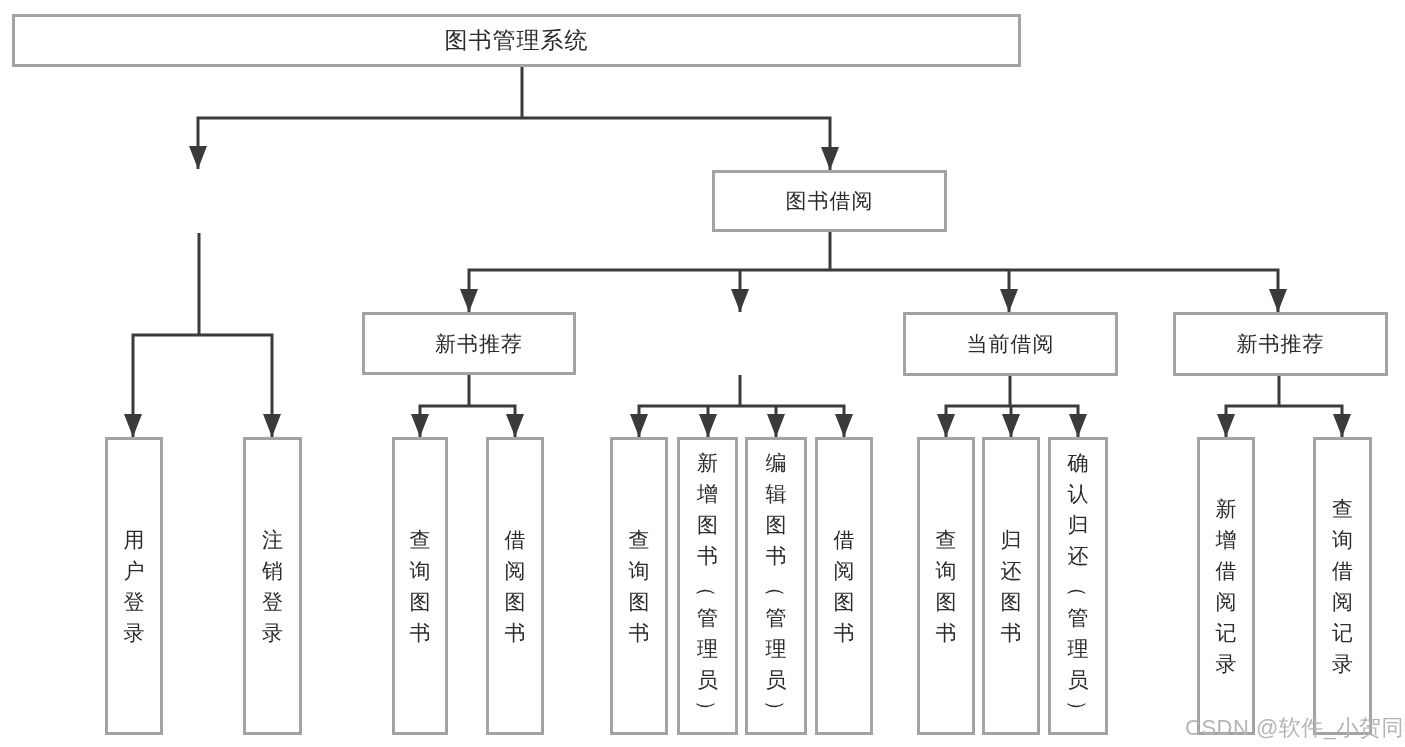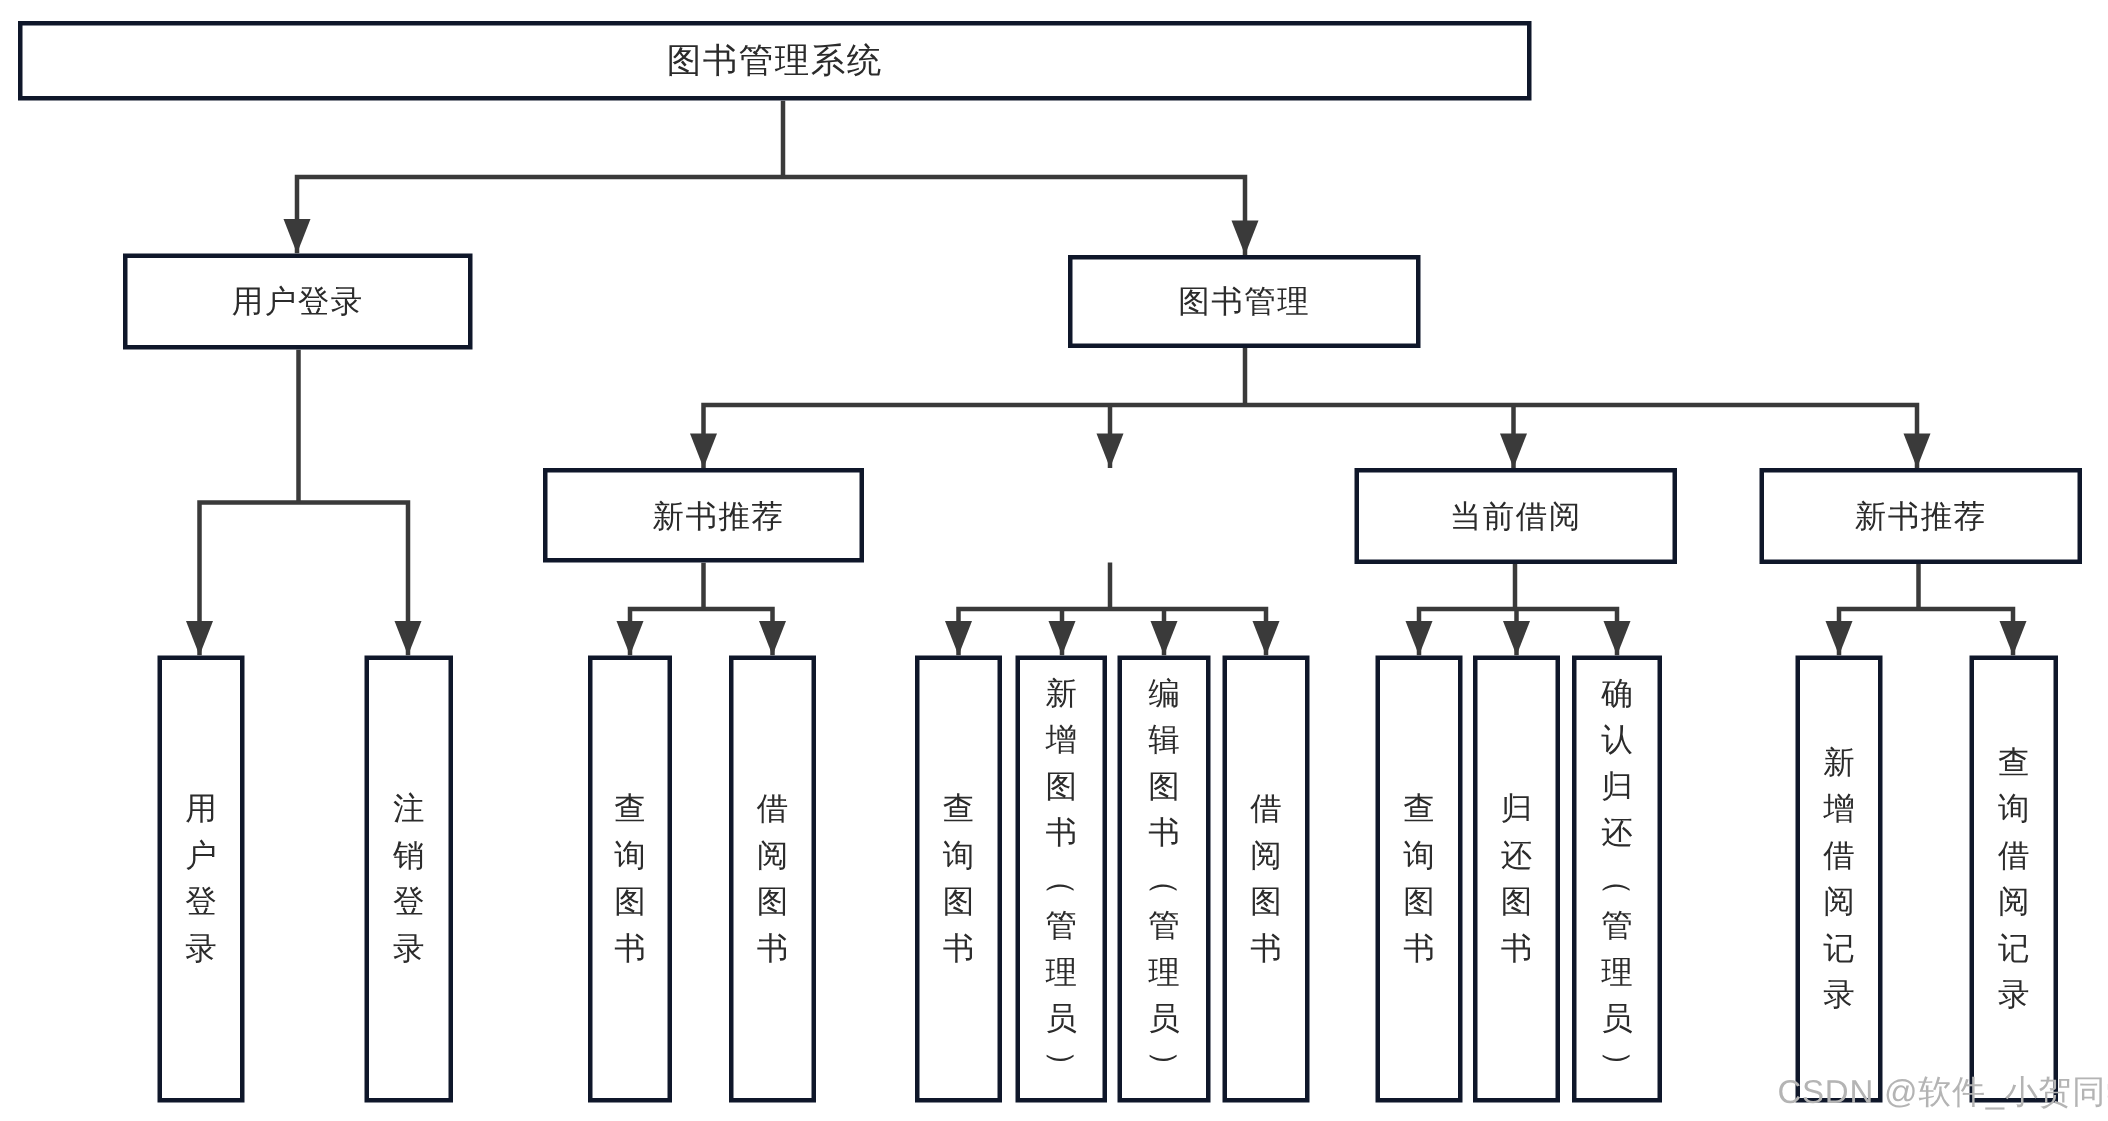--- a/index.html
+++ b/index.html
@@ -18,21 +18,21 @@
   #connectors {
     position: absolute;
     left: 0; top: 0;
     width: 1405px;
     height: 747px;
     z-index: 1;
   }
   .node {
     position: absolute;
     box-sizing: border-box;
-    border: 3px solid #0f172a;
+    border: 3px solid #a3a3a3;
     background: #ffffff;
     color: #2b2b2b;
     display: flex;
     align-items: center;
     justify-content: center;
     z-index: 2;
   }
   .hlabel {
     font-size: 21px;
     letter-spacing: 1px;
@@ -110,25 +110,22 @@
       <path d="M1002 414 L1020 414 L1011 437 Z" fill="#3a3a3a"></path>
       <path d="M1069 414 L1087 414 L1078 437 Z" fill="#3a3a3a"></path>
       <path d="M1217 414 L1235 414 L1226 437 Z" fill="#3a3a3a"></path>
       <path d="M1333 414 L1351 414 L1342 437 Z" fill="#3a3a3a"></path>
     </svg>
 
   <div class="node root" style="left:12px; top:14px; width:1009px; height:53px;">
     <span class="hlabel">图书管理系统</span>
   </div>
 
-  <div class="node" style="left:82px; top:169px; width:233px; height:64px;">
-    <span class="hlabel">用户登录</span>
-  </div>
   <div class="node" style="left:712px; top:170px; width:235px; height:62px;">
-    <span class="hlabel">图书管理</span>
+    <span class="hlabel">图书借阅</span>
   </div>
 
   <div class="node" style="left:362px; top:312px; width:214px; height:63px;padding-left:20px;">
     <span class="hlabel">新书推荐</span>
   </div>
   <div class="node" style="left:903px; top:312px; width:215px; height:64px;">
     <span class="hlabel">当前借阅</span>
   </div>
   <div class="node" style="left:1173px; top:312px; width:215px; height:64px;">
     <span class="hlabel">新书推荐</span>

